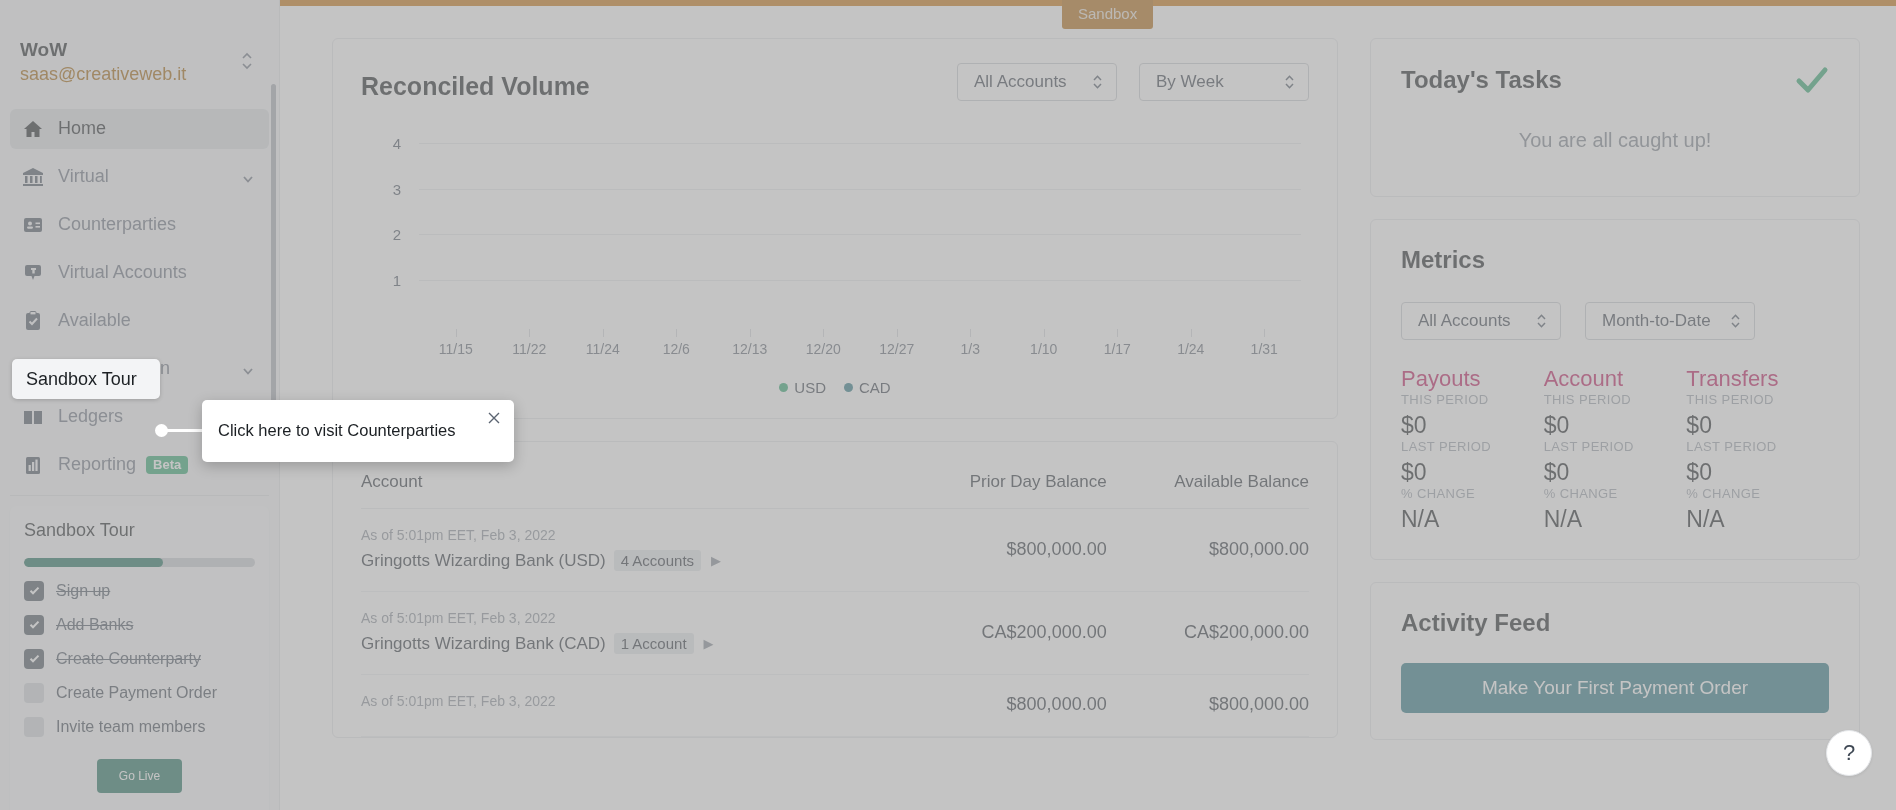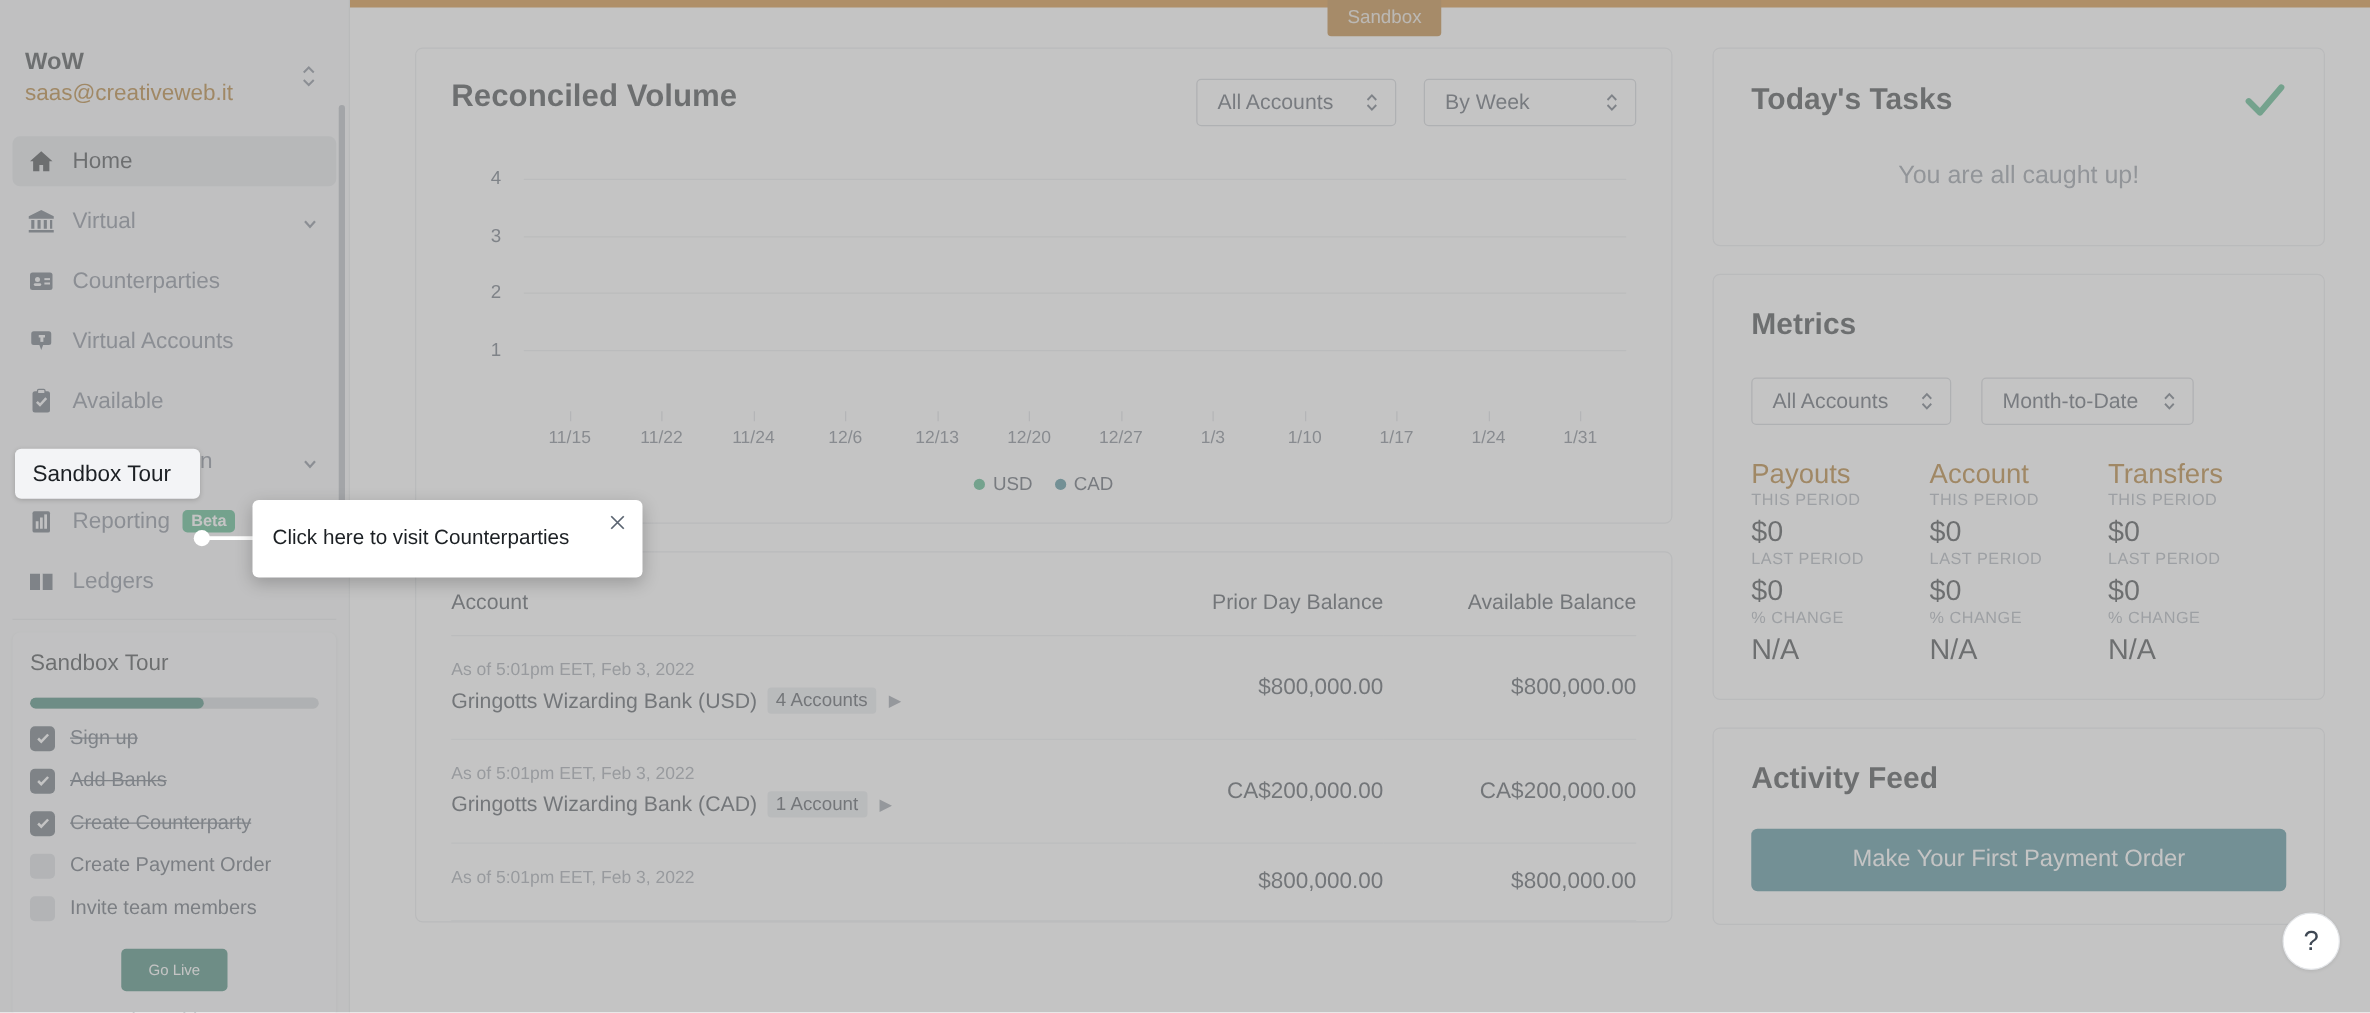--- a/index.html
+++ b/index.html
@@ -132,21 +132,21 @@
   .col-right { flex: 0 0 490px; }
 
   .card {
     border: 1px solid #e4e6e9;
     border-radius: 6px;
     background: #ffffff;
   }
 
   
   .chart-card { padding: 24px 28px 22px 28px; }
-  .chart-head { display: flex; align-items: flex-start; justify-content: space-between; gap: 39px; }
+  .chart-head { display: flex; align-items: flex-end; justify-content: space-between; gap: 39px; }
   .chart-title { font-size: 25px; color: #1c2024; }
   .selects { display: flex; gap: 22px; }
   .sel {
     position: relative;
     border: 1px solid #c9ccd1; border-radius: 4px;
     background: #ffffff;
     height: 38px; min-width: 160px;
     display: flex; align-items: center;
     padding: 0 38px 0 16px;
     font-size: 17px; color: #39414c;
@@ -216,21 +216,21 @@
   .rcard { padding: 26px 30px 26px 30px; }
   .rcard + .rcard { margin-top: 22px; }
   .rhead { display: flex; align-items: center; justify-content: space-between; }
   .rtitle { font-size: 24px; color: #1c2024; }
   .check-ico { width: 34px; height: 30px; }
   .caught-up { text-align: center; font-size: 20px; color: #7c848e; margin: 34px 0 18px 0; }
 
   .metrics-selects { display: flex; gap: 24px; margin-top: 28px; }
   .metric-cols { display: flex; margin-top: 26px; }
   .mcol { flex: 1 1 33.33%; }
-  .mname { font-size: 22px; color: #a16207; }
+  .mname { font-size: 22px; color: #be185d; }
   .mlabel { font-size: 13px; color: #9aa1aa; letter-spacing: 0.4px; }
   .mval { font-size: 23px; color: #1c2024; margin-top: 5px; }
 
   .act-btn {
     display: block; width: 100%;
     background: #2b7683; color: #ffffff;
     font-size: 19px; border: none; border-radius: 5px;
     padding: 14px 0; margin-top: 26px; cursor: pointer;
   }
 
@@ -371,38 +371,38 @@
         <span class="chev">
           <svg viewBox="0 0 14 14" fill="none" stroke="currentColor" stroke-width="1.8">
               <path d="M3 5 L7 9.5 L11 5"></path>
             </svg>
         </span>
       </div>
 
       <div class="nav-item">
         <span class="nav-ico">
           <svg viewBox="0 0 22 22" fill="currentColor">
+              <path d="M2 5 h8 v13 H2 Z M12 5 h8 v13 h-8 Z"></path>
+              <rect x="10" y="5" width="2" height="13" fill="#f3f4f6"></rect>
+            </svg>
+        </span>
+        <span class="nav-label">Ledgers</span>
+      </div>
+
+      <div class="nav-item">
+        <span class="nav-ico">
+          <svg viewBox="0 0 22 22" fill="currentColor">
               <rect x="4" y="3" width="14" height="17" rx="1.5"></rect>
               <rect x="6.6" y="11" width="2.2" height="6" fill="#f3f4f6"></rect>
               <rect x="10" y="8" width="2.2" height="9" fill="#f3f4f6"></rect>
               <rect x="13.4" y="5.5" width="2.2" height="11.5" fill="#f3f4f6"></rect>
             </svg>
         </span>
         <span class="nav-label">Reporting</span>
         <span class="badge-beta">Beta</span>
-      </div>
-
-      <div class="nav-item">
-        <span class="nav-ico">
-          <svg viewBox="0 0 22 22" fill="currentColor">
-              <path d="M2 5 h8 v13 H2 Z M12 5 h8 v13 h-8 Z"></path>
-              <rect x="10" y="5" width="2" height="13" fill="#f3f4f6"></rect>
-            </svg>
-        </span>
-        <span class="nav-label">Ledgers</span>
       </div>
 
     </nav>
 
     <div class="nav-sep"></div>
 
     <div class="tour">
       <div class="tour-title">Sandbox Tour</div>
 
       <div class="progress-track">

